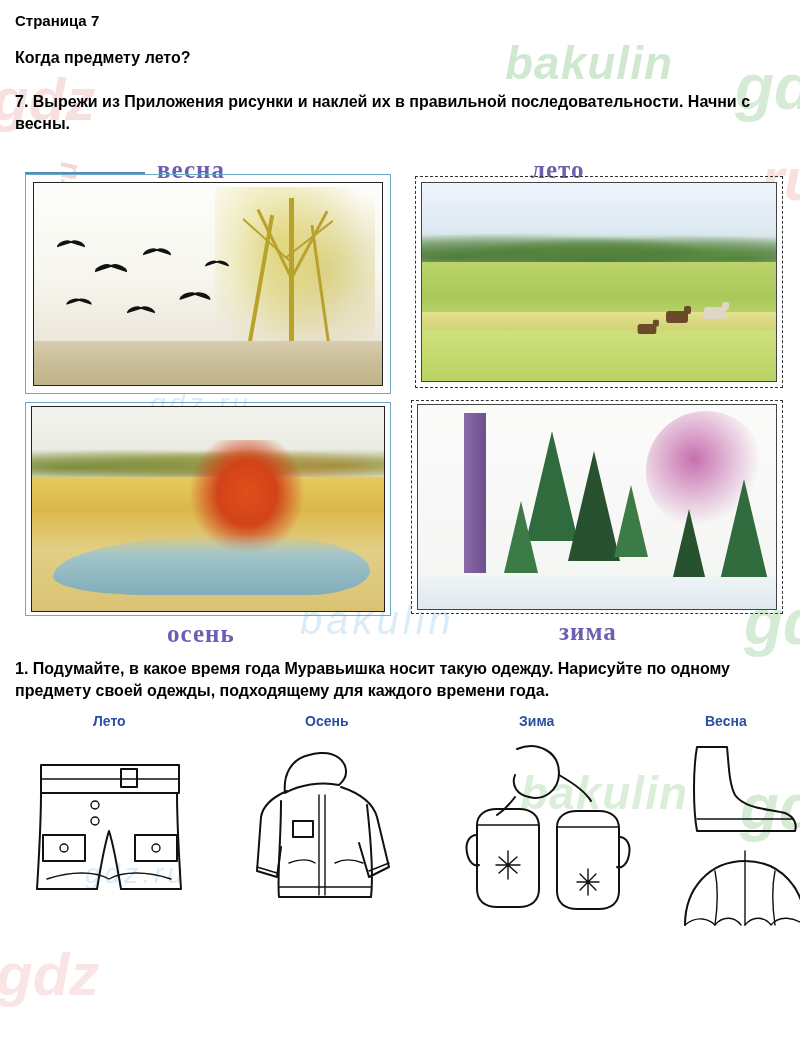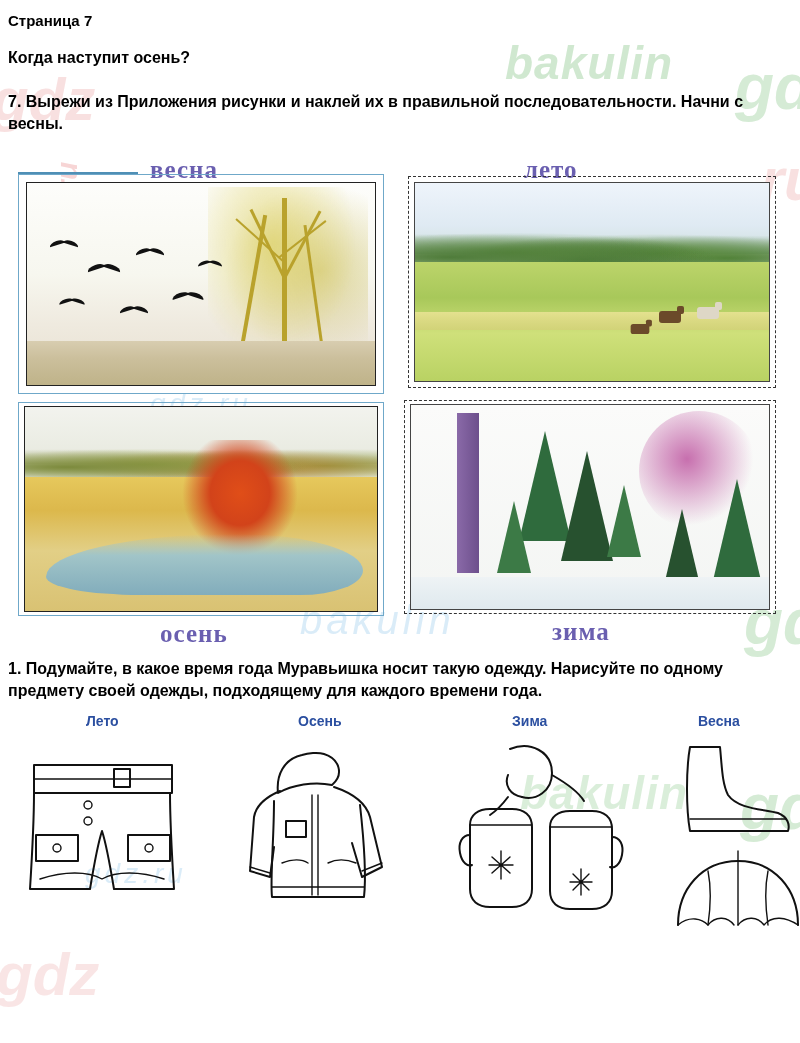--- a/index.html
+++ b/index.html
@@ -56,20 +56,21 @@
     font-size: 28px;
     font-weight: normal;
     letter-spacing: 4px;
   }
 
   
   .content {
     position: relative;
     z-index: 10;
     padding: 12px 8px 0 4px;
+    margin-left: 7px;
   }
   .page-label {
     font-size: 15px;
     font-weight: bold;
     margin: 0 0 20px 4px;
   }
   .heading {
     font-size: 16px;
     font-weight: bold;
     margin: 0 0 24px 4px;
@@ -221,21 +222,21 @@
   <div class="wm wm-gdz" style="left:744px; top:590px;">gdz</div>
   <div class="wm wm-bakulin" style="left:520px; top:770px; color:rgba(150,205,150,.35);">bakulin</div>
   <div class="wm wm-gdz" style="left:740px; top:775px;">gdz</div>
   <div class="wm wm-big" style="left:-4px; top:945px; color:rgba(235,160,160,.28);">gdz</div>
   <div class="wm wm-thin" style="left:85px; top:860px;">gdz.ru</div>
 </div>
 
 <div class="content">
 
   <div class="page-label">Страница 7</div>
-  <div class="heading">Когда наступит осень?</div>
+  <div class="heading">Когда предмету лето?</div>
   <div class="task">7. Вырежи из Приложения рисунки и наклей их в правильной последовательности. Начни с весны.</div>
 
   <div class="seasons-block">
 
     <div class="season-rule" style="left:14px; top:24px; width:120px;"></div>
     <div class="season-caption" style="left:146px; top:8px;">весна</div>
     <div class="season-frame" style="left:14px; top:26px; width:366px; height:220px;"></div>
     <div class="season-img" style="left:22px; top:34px; width:350px; height:204px;">
       <div class="scene">
         <div class="spring-sky"></div>

